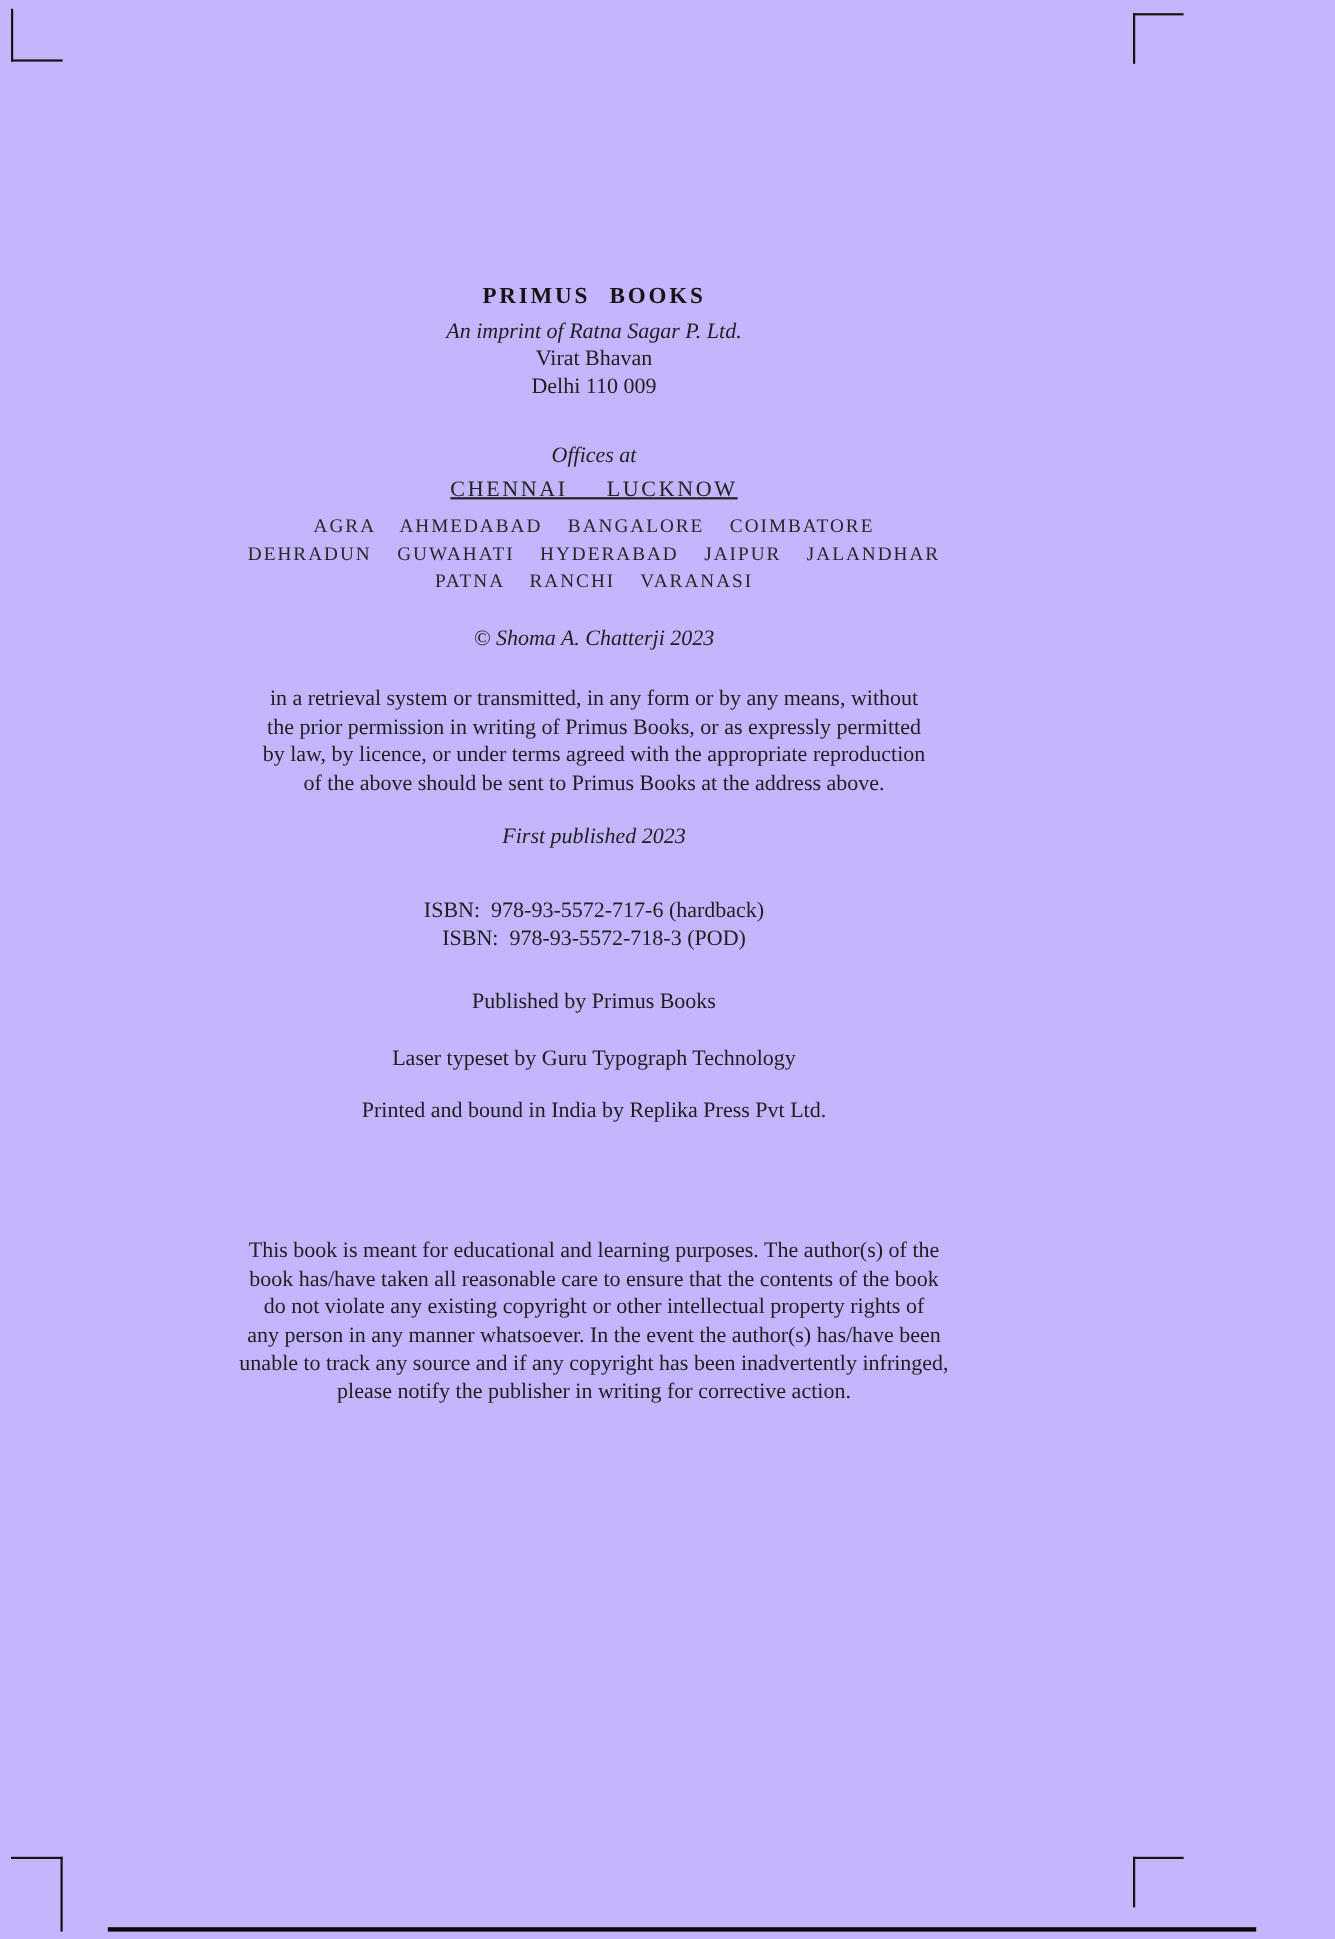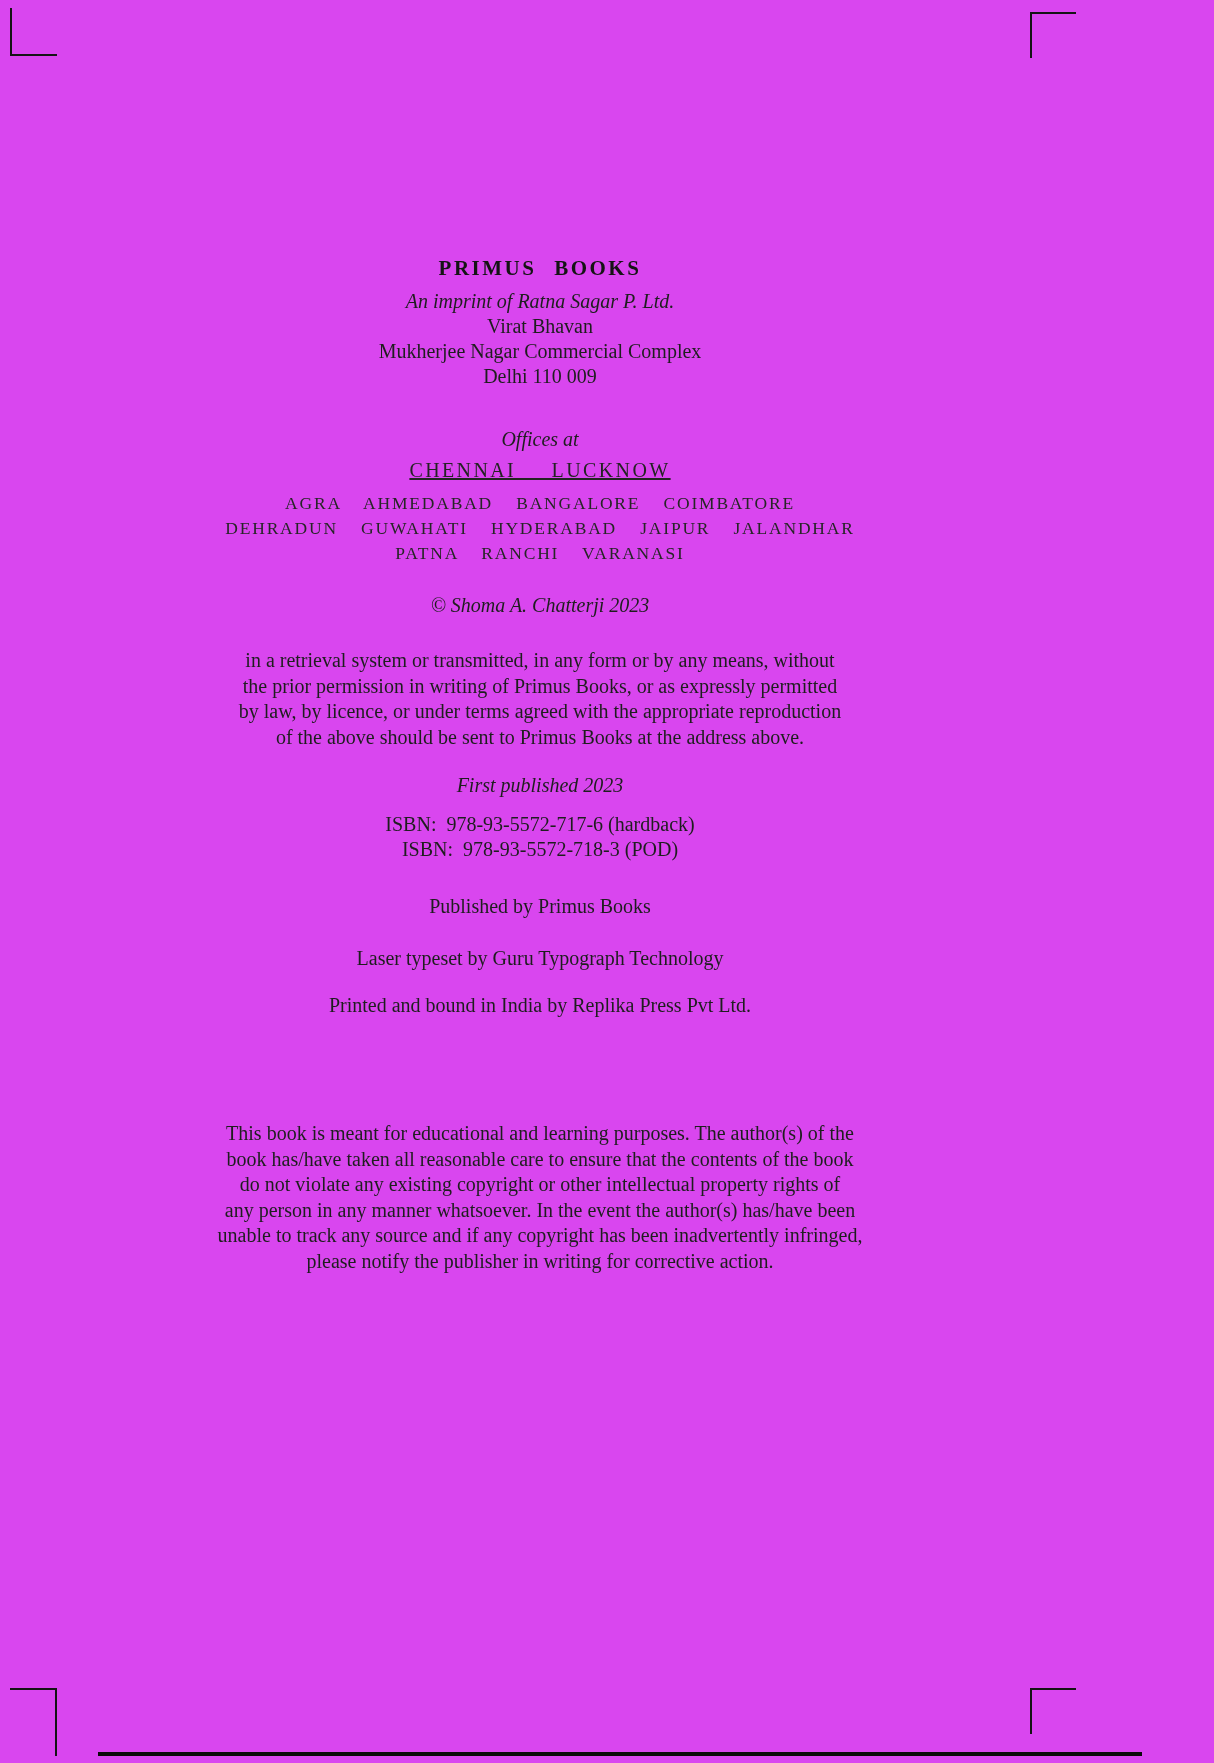--- a/index.html
+++ b/index.html
@@ -5,21 +5,21 @@
   * { margin: 0; padding: 0; box-sizing: border-box; }
   html, body { background: #ffffff; }
   body {
     width: 1214px;
     height: 1763px;
     position: relative;
     overflow: hidden;
     font-family: "Liberation Serif", serif;
     color: #1e1e1e;
   }
-  .page { position: absolute; inset: 0; background: #d946ef; }
+  .page { position: absolute; inset: 0; background: #c4b5fd; }
 
   
   .crop { position: absolute; }
   .crop-tl { left: 10px; top: 8px;  width: 47px; height: 48px; border-left: 2px solid #141414; border-bottom: 2px solid #141414; }
   .crop-tr { left: 1030px; top: 12px; width: 46px; height: 46px; border-left: 2px solid #141414; border-top: 2px solid #141414; }
   .crop-bl { left: 10px; top: 1688px; width: 47px; height: 68px; border-right: 2px solid #141414; border-top: 2px solid #141414; }
   .crop-br { left: 1030px; top: 1688px; width: 46px; height: 46px; border-left: 2px solid #141414; border-top: 2px solid #141414; }
   .bottom-rule { position: absolute; left: 98px; top: 1752px; width: 1044px; height: 4px; background: #0a0a0a; }
 
   
@@ -60,21 +60,21 @@
   }
   .isbn-line { white-space: pre; }
 
   .mt-imprint    { margin-top: 8px; }
   .mt-offices    { margin-top: 38px; }
   .mt-chennai    { margin-top: 6px; }
   .mt-cities     { margin-top: 8px; }
   .mt-copyright  { margin-top: 27px; }
   .mt-rights     { margin-top: 30px; }
   .mt-edition    { margin-top: 23px; }
-  .mt-isbn       { margin-top: 14px; }
+  .mt-isbn       { margin-top: 43px; }
   .mt-publishedby{ margin-top: 32px; }
   .mt-typeset    { margin-top: 27px; }
   .mt-printed    { margin-top: 22px; }
   .mt-disclaimer { margin-top: 103px; }
 </style>
 </head>
 <body>
 
 <div class="page">
 
@@ -82,21 +82,20 @@
   <div class="crop crop-tr"></div>
   <div class="crop crop-bl"></div>
   <div class="crop crop-br"></div>
   <div class="bottom-rule"></div>
 
   <div class="content">
 
     <div class="pub-name">PRIMUS BOOKS</div>
     <div class="line italic mt-imprint">An imprint of Ratna Sagar P. Ltd.</div>
     <div class="line">Virat Bhavan</div>
-    <div class="line">Mukherjee Nagar Commercial Complex</div>
     <div class="line">Delhi 110 009</div>
 
     <div class="line italic mt-offices">Offices at</div>
     <div class="caps-lg mt-chennai">CHENNAI LUCKNOW</div>
     <div class="caps-sm mt-cities">AGRA AHMEDABAD BANGALORE COIMBATORE</div>
     <div class="caps-sm">DEHRADUN GUWAHATI HYDERABAD JAIPUR JALANDHAR</div>
     <div class="caps-sm">PATNA RANCHI VARANASI</div>
 
     <div class="line italic mt-copyright">© Shoma A. Chatterji 2023</div>
 

